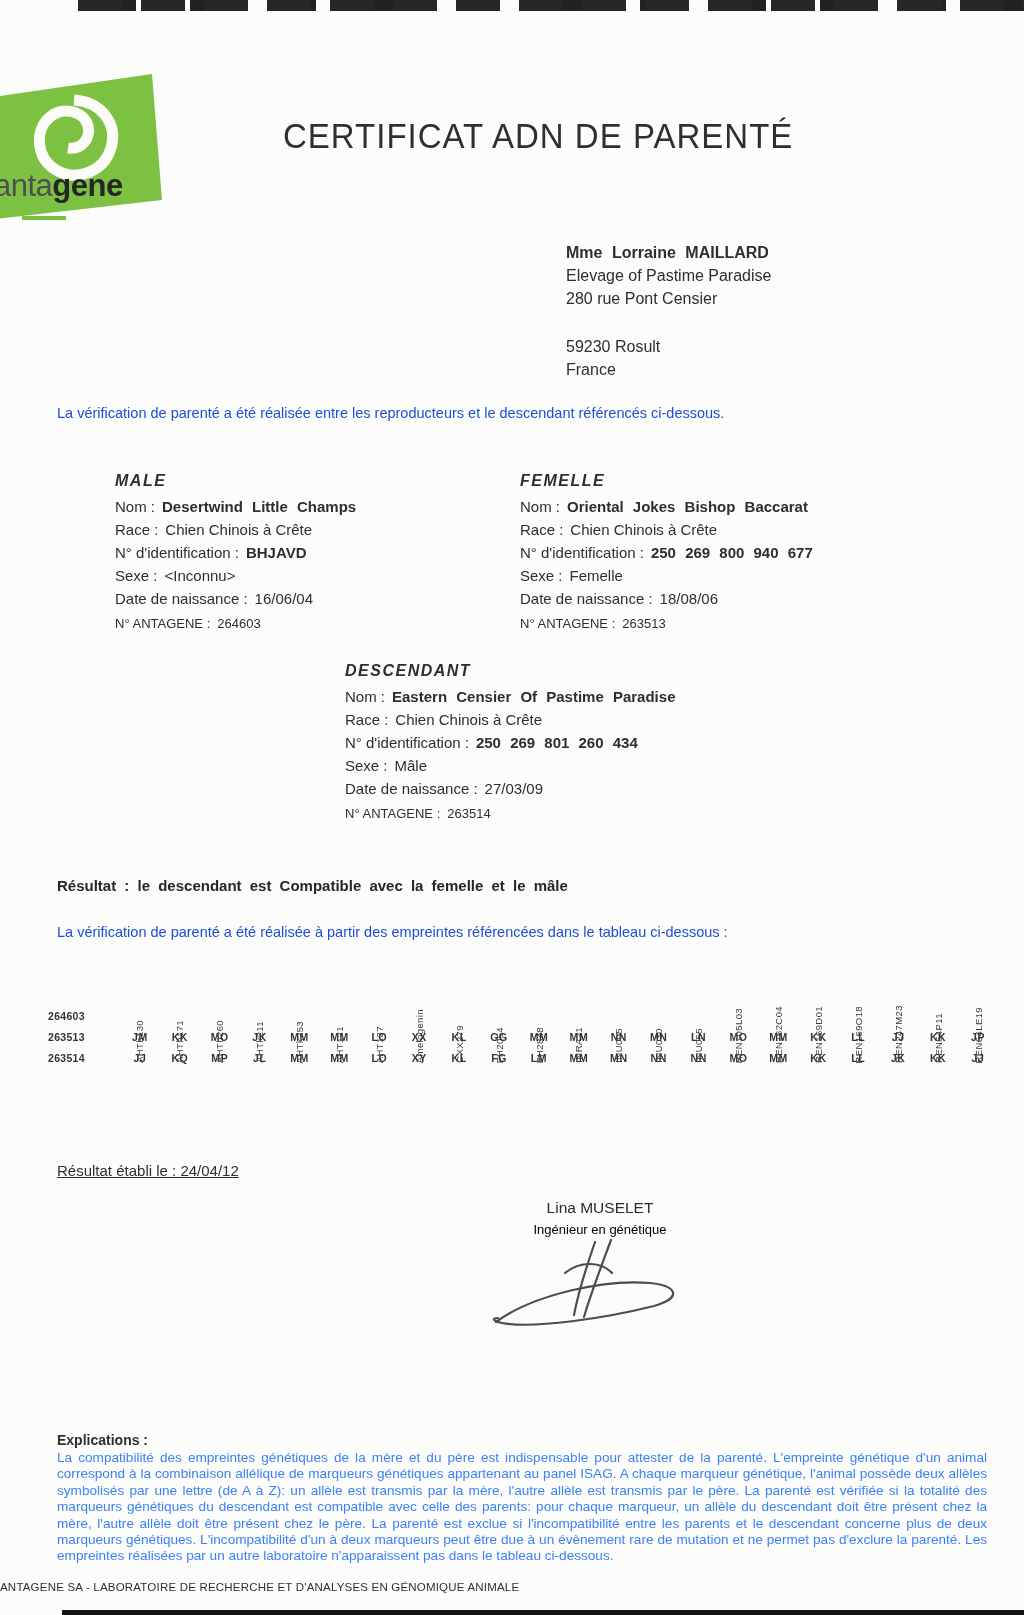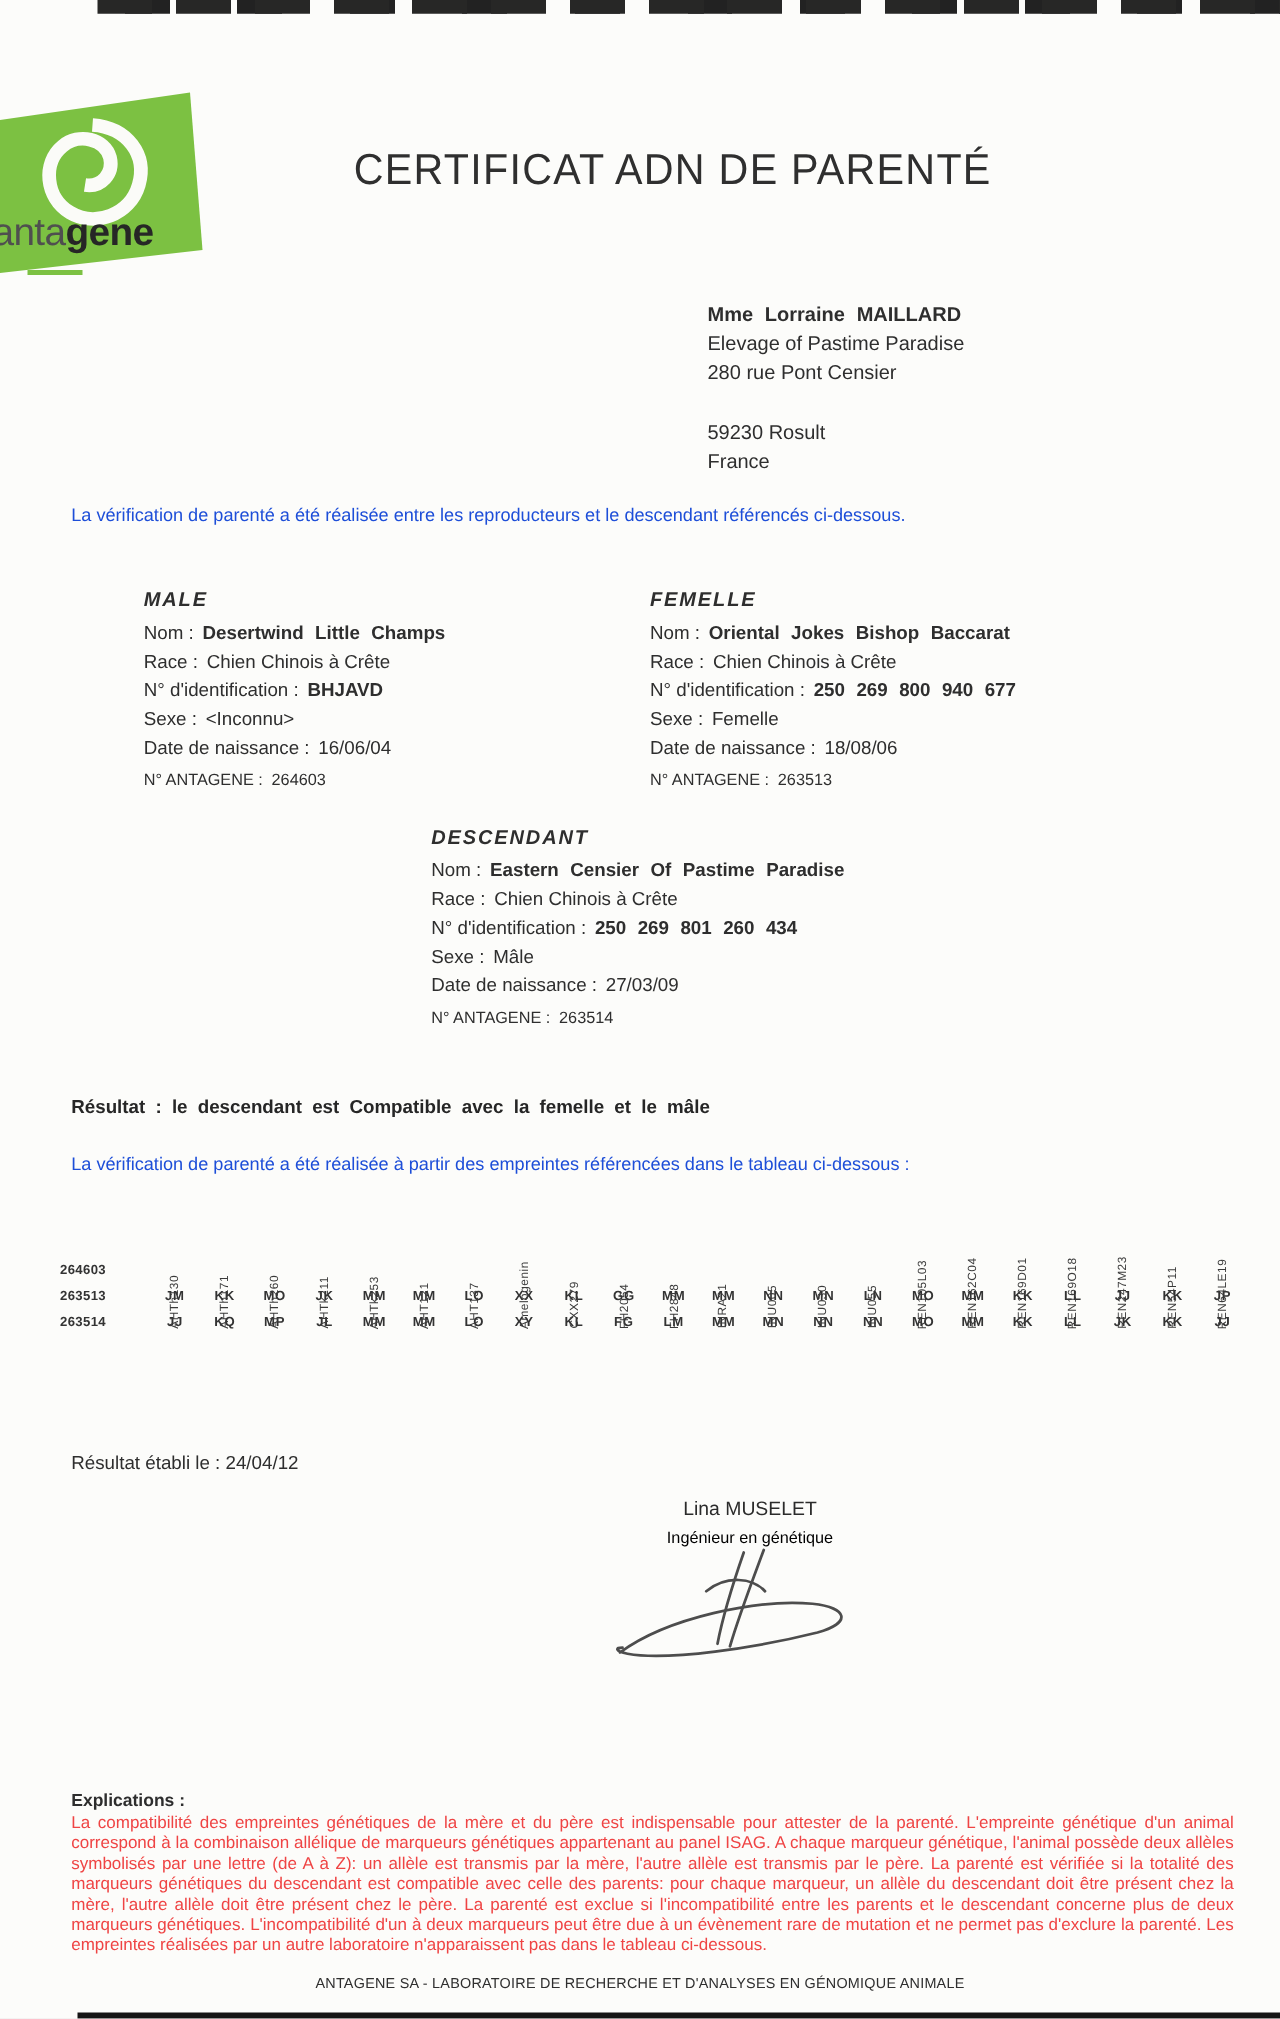--- a/index.html
+++ b/index.html
@@ -56,31 +56,31 @@
     position:absolute;left:48px;top:963px;width:950px;
     display:grid;grid-template-columns:72px repeat(22,1fr);
     grid-auto-rows:21px;
   }
   .hcell{height:100px;display:flex;align-items:flex-end;justify-content:center;}
   .mk{writing-mode:vertical-rl;transform:rotate(180deg);font-size:9.5px;letter-spacing:.4px;color:#3a3a3a;}
   .trow-spacer{height:10px;grid-column:1 / -1;}
   .tid{font-size:10.5px;font-weight:600;letter-spacing:.3px;color:#333;display:flex;align-items:center;}
   .tv{font-size:10.5px;font-weight:700;letter-spacing:.6px;color:#333;text-align:center;display:flex;align-items:center;justify-content:center;}
 
-  .issued{position:absolute;left:57px;top:1162px;font-size:15px;white-space:nowrap;}
+  .issued{position:absolute;left:57px;top:1162px;font-size:15px;white-space:nowrap;text-decoration:underline;}
   .signer{position:absolute;left:440px;top:1199px;width:320px;text-align:center;}
   .signer .s-name{font-size:15.5px;color:#2b2b2b;}
   .signer .s-role{font-size:13px;margin-top:5px;color:#000000;}
   .signature{position:absolute;left:468px;top:1238px;}
 
   .explic{position:absolute;left:57px;top:1432px;width:930px;}
   .explic .ex-head{font-weight:700;font-size:14px;margin-bottom:2px;}
-  .explic .ex-body{font-size:13.6px;line-height:16.4px;text-align:justify;color:#ef4444;}
-
-  .footer{position:absolute;left:0;right:0;text-align:center;color:#2f2f2f;white-space:nowrap;}
+  .explic .ex-body{font-size:13.6px;line-height:16.4px;text-align:justify;color:#3b82f6;}
+
+  .footer{position:absolute;left:0;right:0;text-align:left;color:#2f2f2f;white-space:nowrap;}
   .footer1{top:1581px;font-size:11.5px;letter-spacing:.2px;}
   .footer2{top:1602px;font-size:11px;}
 </style>
 </head>
 <body>
 
 <div class="page">
 
   <div class="scan-top"></div>
 

